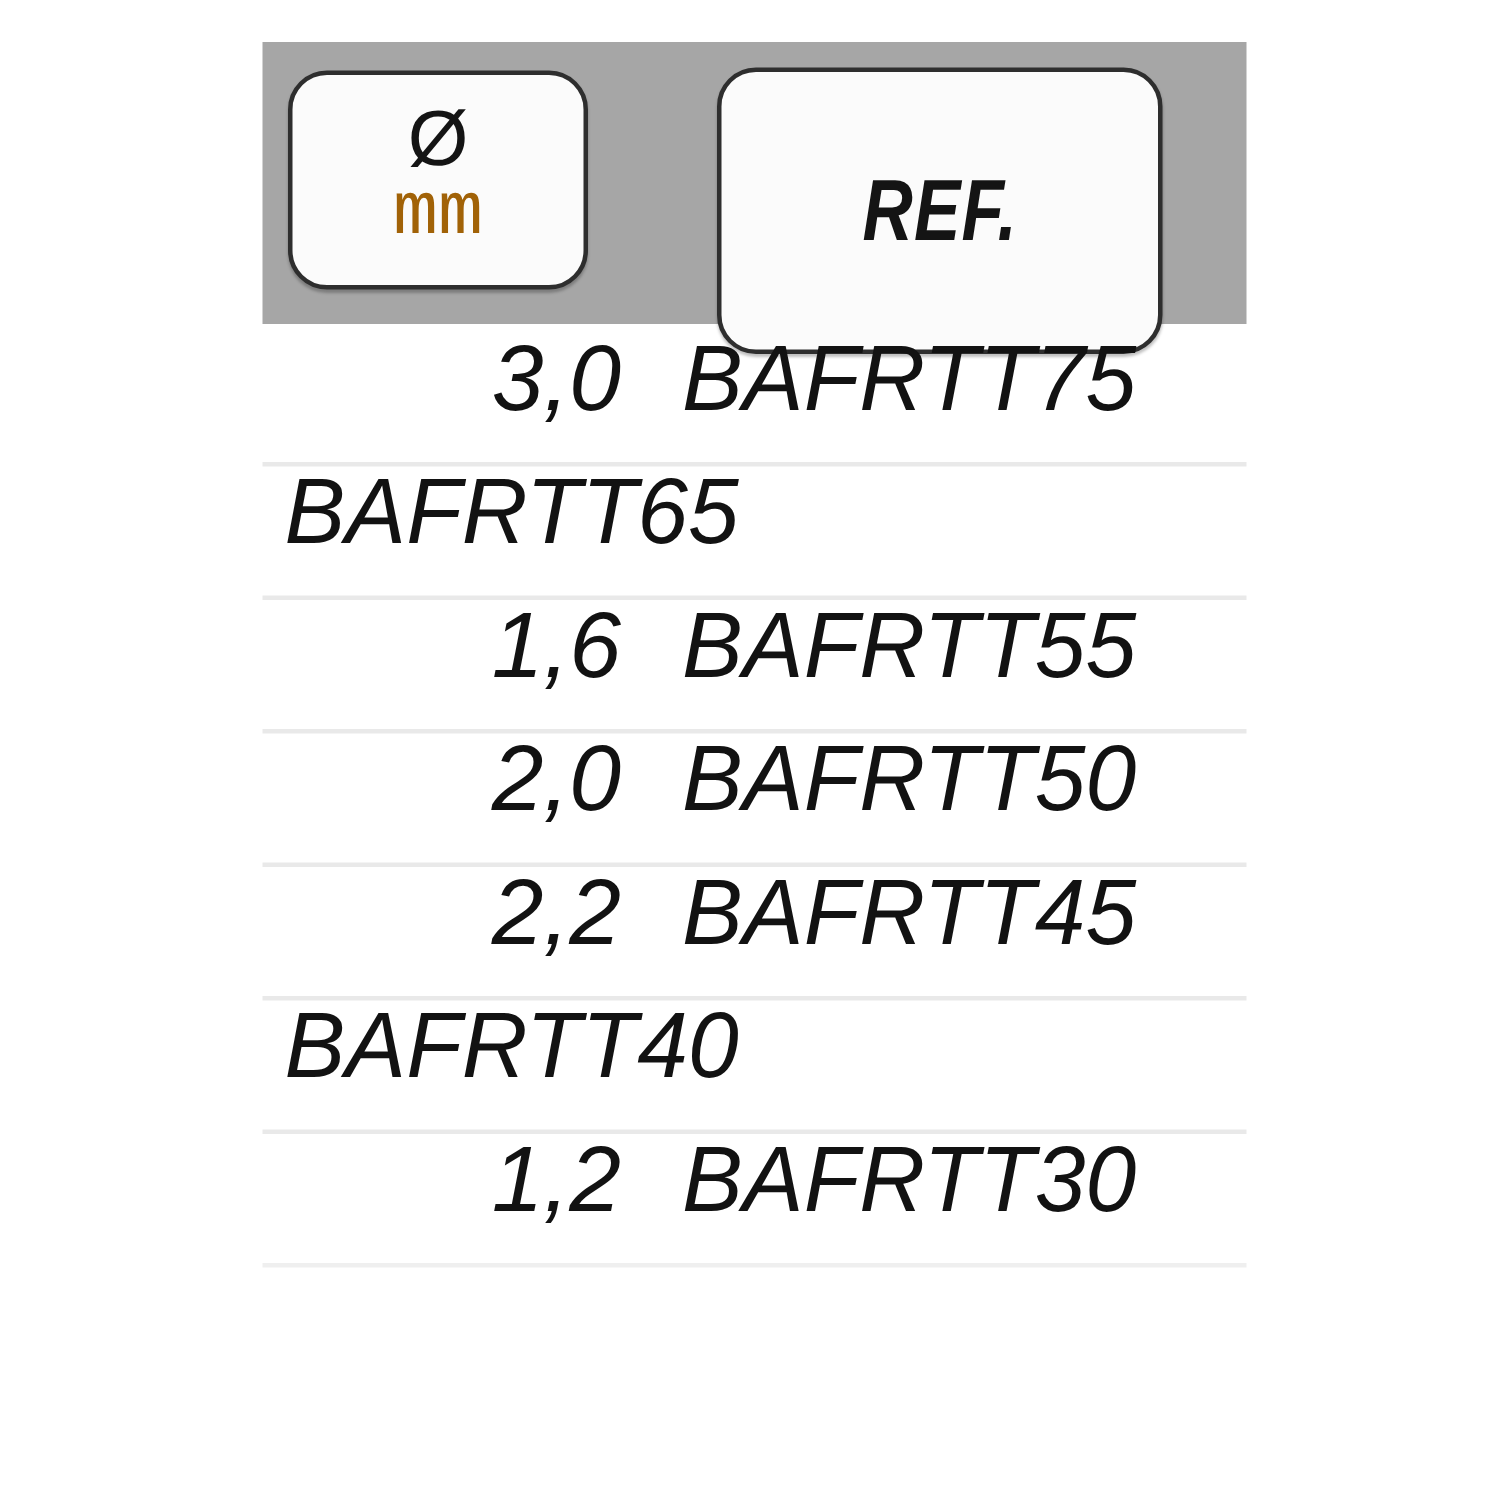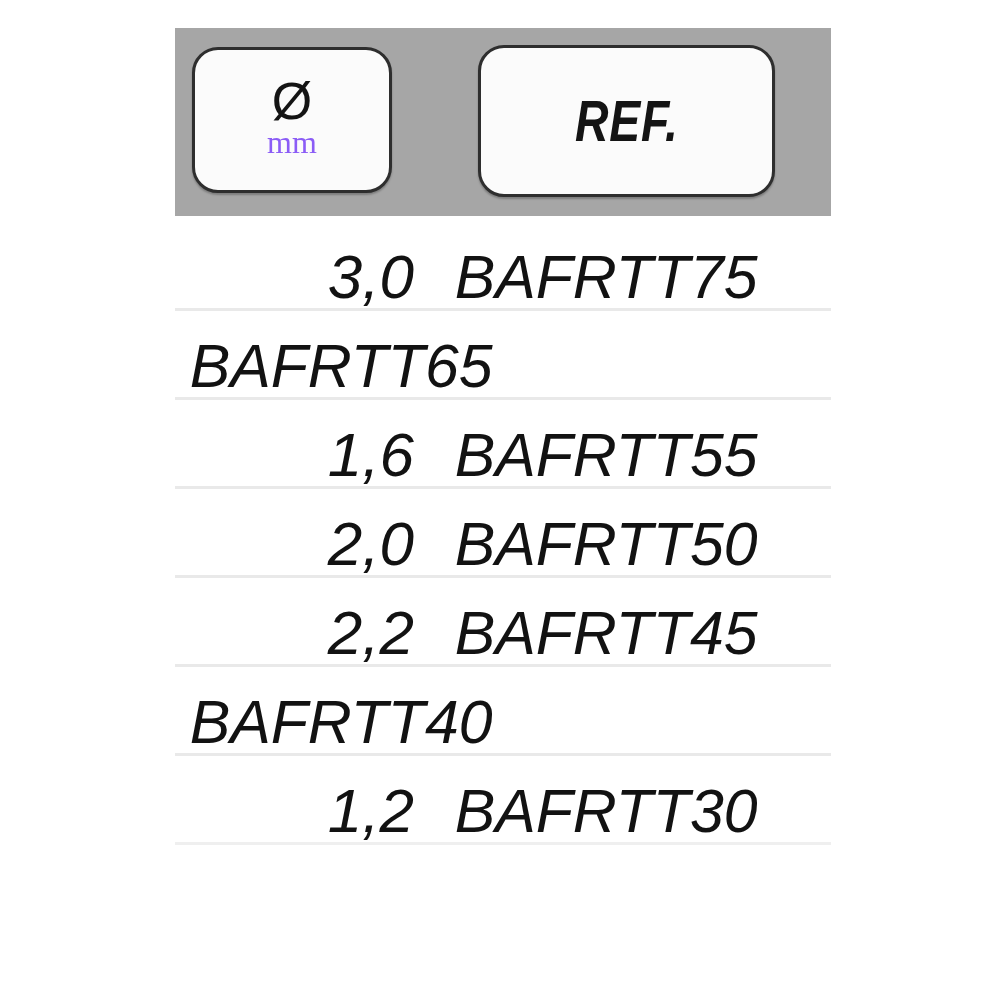--- a/index.html
+++ b/index.html
@@ -53,39 +53,39 @@
     top: 19px;    
     width: 200px;
     height: 146px;
   }
 
   .head-cell-ref {
     position: absolute;
     left: 303px;  
     top: 17px;    
     width: 297px;
-    height: 152px;
+    height: 191px;
     align-items: center;
   }
 
   .dia-glyph {
     font-family: "Liberation Sans", sans-serif;
     font-size: 52px;
     line-height: 0.92;
     color: #141414;
     font-weight: 400;
     letter-spacing: 0;
     margin-top: -4px;
   }
 
   .dia-unit {
-    font-family: Liberation Serif, serif;
-    font-size: 32px;
+    font-family: Liberation Mono, monospace;
+    font-size: 50px;
     line-height: 0.92;
-    color: #8b5cf6;
+    color: #a16207;
     font-weight: 400;
     margin-top: 2px;
   }
 
   .ref-label {
     font-family: "Liberation Sans", sans-serif;
     font-weight: 700;
     font-style: italic;
     font-size: 58px;
     line-height: 1;
@@ -99,21 +99,21 @@
   .data-table {
     position: absolute;
     left: 175px;
     top: 222px;
     width: 656px;
   }
 
   .row {
     position: relative;
     display: flex;
-    align-items: flex-end;
+    align-items: flex-start;
     height: 86px;
     border-bottom: 3px solid #e9e9e9;
   }
   .row:last-child { border-bottom: 3px solid #efefef; }
 
   .cell-dia {
     width: 265px;
     box-sizing: border-box;
     padding-right: 26px;
     text-align: right;

